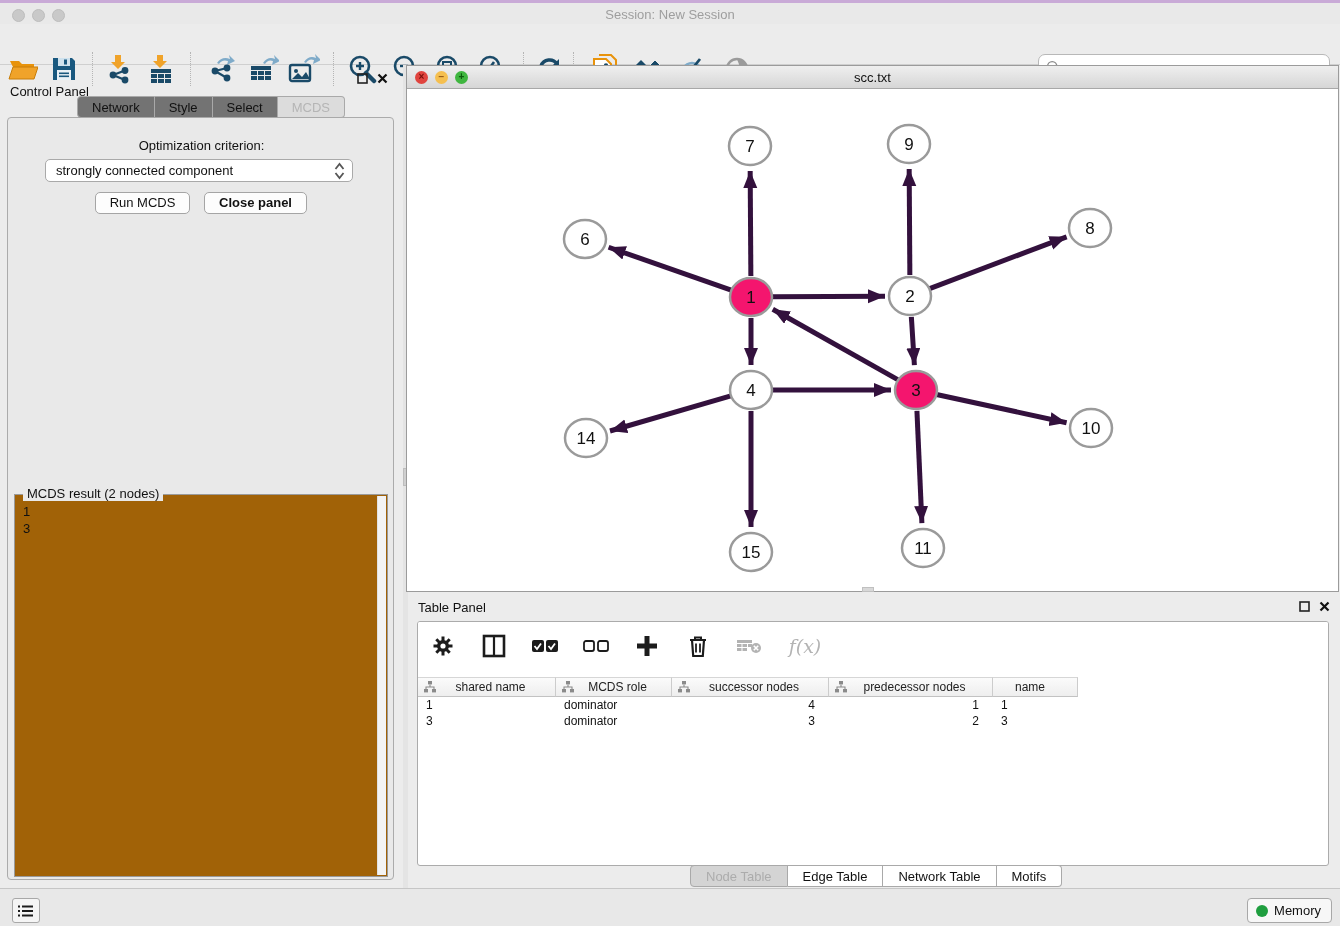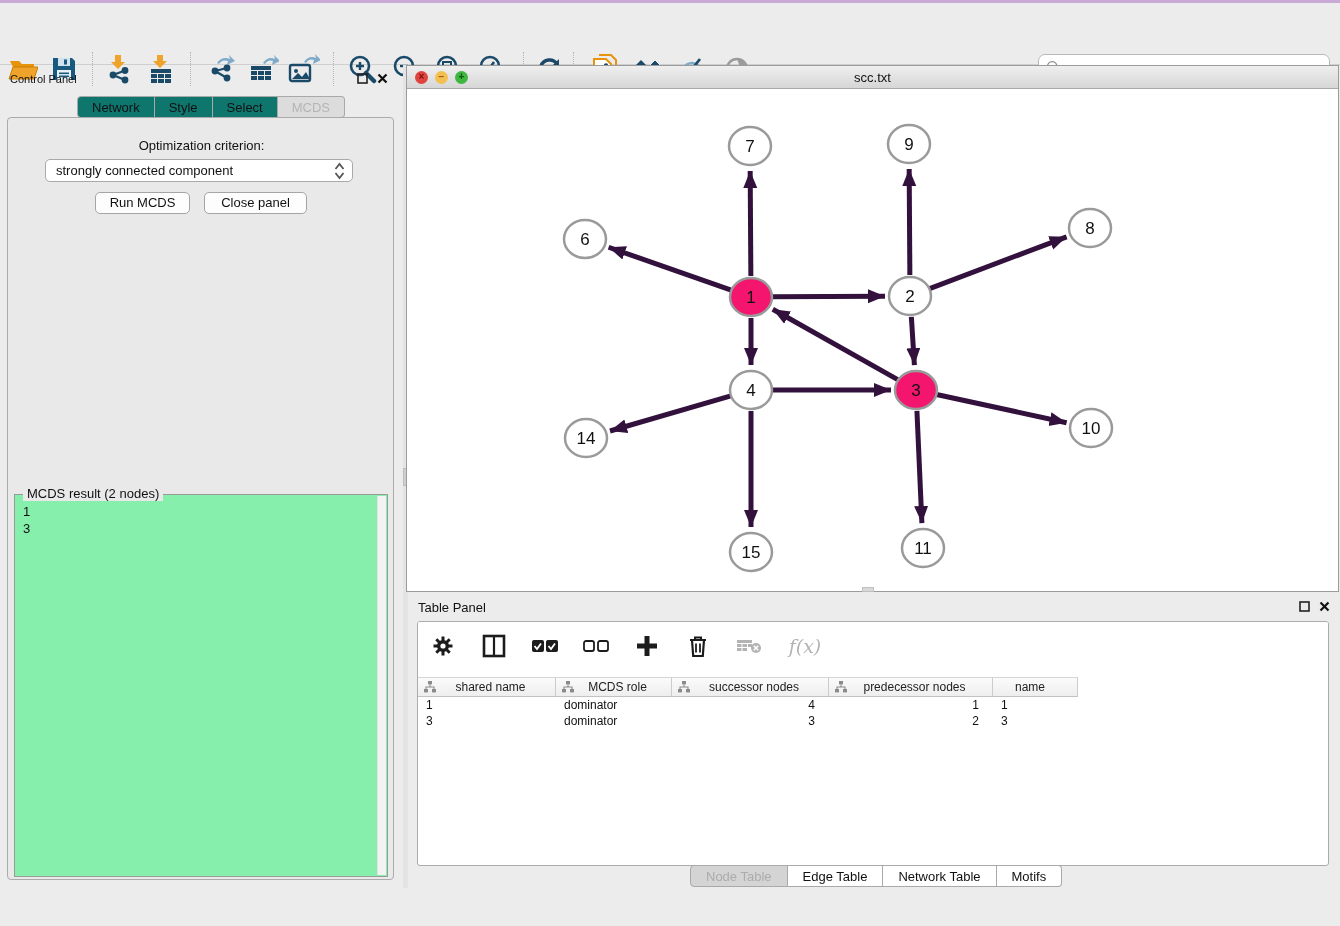--- a/index.html
+++ b/index.html
@@ -13,33 +13,33 @@
   .traffic { position:absolute; top:6px; width:13px; height:13px; border-radius:50%; background:#c9c9c9; border:1px solid #bdbdbd; }
   .window-title { position:absolute; left:0; right:0; top:4px; text-align:center; font-size:13px; color:#9e9e9e; }
 
   .toolbar { position:absolute; left:0; top:24px; width:1340px; height:41px; background:#ececec; border-bottom:1px solid #cfcfcf; }
   .tb-icon { position:absolute; top:27px; width:36px; height:36px; display:flex; align-items:center; justify-content:center; }
   .tb-sep { position:absolute; top:28px; width:1px; height:34px; border-left:1px dotted #b5b5b5; }
   .searchbox { position:absolute; left:1038px; top:30px; width:292px; height:27px; background:#ffffff; border:1px solid #b8b8b8; border-radius:7px; display:flex; align-items:center; padding-left:7px; }
   .searchbox input { border:none; outline:none; flex:1; font-size:13px; background:transparent; margin-left:5px; }
 
   
-  .cp-title { position:absolute; left:10px; top:73px; font-size:11px; color:#111; }
+  .cp-title { position:absolute; left:10px; top:84px; font-size:13px; color:#111; }
   .panel-btns { position:absolute; display:flex; gap:9px; align-items:center; }
   .cp-tabs { position:absolute; left:77px; top:96px; display:flex; z-index:3; }
-  .cp-tab { height:22px; padding:0 14px; font-size:13px; line-height:21px; background:#0f766e; border:1px solid #a9a9a9; border-left:none; color:#111; }
+  .cp-tab { height:22px; padding:0 14px; font-size:13px; line-height:21px; background:#737373; border:1px solid #a9a9a9; border-left:none; color:#111; }
   .cp-tab:first-child { border-left:1px solid #a9a9a9; border-radius:4px 0 0 4px; }
   .cp-tab:last-child { border-radius:0 4px 4px 0; }
   .cp-tab.sel { background:#dcdcdc; color:#b5b5b5; }
   .cp-box { position:absolute; left:7px; top:117px; width:387px; height:763px; background:#e9e9e9; border:1px solid #ababab; border-radius:4px; }
   .opt-label { position:absolute; left:0; width:387px; top:20px; text-align:center; font-size:13px; color:#111; }
   .dropdown { position:absolute; left:37px; top:41px; width:308px; height:23px; background:#fff; border:1px solid #a9a9a9; border-radius:5px; display:flex; align-items:center; font-size:13px; padding-left:10px; color:#111; }
   .dd-stepper { position:absolute; right:7px; top:2px; width:11px; height:18px; }
   .cp-btn { position:absolute; top:74px; height:22px; background:#fdfdfd; border:1px solid #a5a5a5; border-radius:5px; font-size:13px; color:#111; text-align:center; line-height:20px; }
-  .fieldset { position:absolute; left:6px; top:376px; width:374px; height:383px; border:1px solid #9a9a9a; background:#86efac;padding-left:18px; }
+  .fieldset { position:absolute; left:6px; top:376px; width:374px; height:383px; border:1px solid #9a9a9a; background:#a16207;padding-left:18px; }
   .fieldset-legend { position:absolute; left:8px; top:-9px; background:#e9e9e9; padding:0 4px; font-size:13px; color:#111; }
   .result-list { position:absolute; left:8px; top:8px; font-size:13px; line-height:17px; color:#111; }
   .result-scroll { position:absolute; right:1px; top:1px; bottom:1px; width:9px; background:#f3f3f3; border-left:1px solid #e2e2e2; }
 
   .vsplit { position:absolute; left:403px; top:65px; width:5px; height:823px; background:#e4e4e4; }
   .vsplit-handle { position:absolute; left:0; top:403px; width:5px; height:18px; background:#cfcfcf; border:1px solid #bdbdbd; }
 
   
   .net-window { position:absolute; left:406px; top:65px; width:933px; height:527px; border:1px solid #9b9b9b; background:#fff; }
   .net-titlebar { position:absolute; left:0; top:0; right:0; height:23px; background:linear-gradient(#efefef,#d6d6d6); border-bottom:1px solid #a8a8a8; }
@@ -74,20 +74,26 @@
   .status-left-btn { position:absolute; left:12px; top:9px; width:28px; height:25px; background:#f5f5f5; border:1px solid #a8a8a8; border-radius:3px; display:flex; align-items:center; justify-content:center; }
   .memory-btn { position:absolute; right:8px; top:9px; height:25px; padding:0 10px 0 8px; background:#f7f7f7; border:1px solid #a8a8a8; border-radius:4px; display:flex; align-items:center; gap:6px; font-size:13px; color:#111; }
   .mem-dot { width:12px; height:12px; border-radius:50%; }
 </style>
 </head>
 <body>
 
 <div id="app">
 
   <div class="top-strip"></div>
+  <div class="titlebar">
+    <div class="traffic" style="left:12px"></div>
+    <div class="traffic" style="left:32px"></div>
+    <div class="traffic" style="left:52px"></div>
+    <div class="window-title">Session: New Session</div>
+  </div>
 
   <div class="toolbar">
     <div class="tb-icon" style="left:5px">
       <svg width="30" height="26" viewBox="0 0 30 26">
           <path d="M2 5 h9 l3 3 h12 v3 H5 z" fill="#e8930c"></path>
           <path d="M5 11 h25 l-4 12 H1 z" fill="#f0a32a" stroke="#c87d08" stroke-width="1"></path>
         </svg>
     </div>
     <div class="tb-icon" style="left:46px">
       <svg width="26" height="26" viewBox="0 0 26 26">
@@ -254,21 +260,21 @@
   <div class="cp-box">
     <div class="opt-label">Optimization criterion:</div>
     <div class="dropdown">
       <span>strongly connected component</span>
       <svg class="dd-stepper" viewBox="0 0 11 18">
           <path d="M1.5 7 L5.5 2 L9.5 7" fill="none" stroke="#555" stroke-width="1.8"></path>
           <path d="M1.5 11 L5.5 16 L9.5 11" fill="none" stroke="#555" stroke-width="1.8"></path>
         </svg>
     </div>
     <div class="cp-btn" style="left:87px; width:95px;">Run MCDS</div>
-    <div class="cp-btn" style="left:196px; width:103px;">Close panel</div>
+    <div class="cp-btn" style="left:196px; width:103px;font-weight:bold;">Close panel</div>
     <div class="fieldset">
       <div class="fieldset-legend">MCDS result (2 nodes)</div>
       <div class="result-list">
           <div>1</div>
           <div>3</div>
         </div>
       <div class="result-scroll"></div>
     </div>
   </div>
 
@@ -502,14 +508,34 @@
         </div>
       </div>
   </div>
   <div class="tp-tabs">
       <div class="tp-tab sel">Node Table</div>
       <div class="tp-tab">Edge Table</div>
       <div class="tp-tab">Network Table</div>
       <div class="tp-tab">Motifs</div>
     </div>
 
+  <div class="statusbar">
+    <div class="status-left-btn">
+      <svg width="16" height="14" viewBox="0 0 16 14">
+          <g stroke="#1c1c1c" stroke-width="2">
+            <path d="M4 2.5 H15"></path>
+            <path d="M4 7 H15"></path>
+            <path d="M4 11.5 H15"></path>
+          </g>
+          <g fill="#1c1c1c">
+            <rect x="0" y="1.5" width="2" height="2"></rect>
+            <rect x="0" y="6" width="2" height="2"></rect>
+            <rect x="0" y="10.5" width="2" height="2"></rect>
+          </g>
+        </svg>
+    </div>
+    <div class="memory-btn">
+      <span class="mem-dot" style="background: rgb(31, 158, 63);"></span>
+      <span>Memory</span>
+    </div>
+  </div>
 
 </div>
 
 </body></html>

